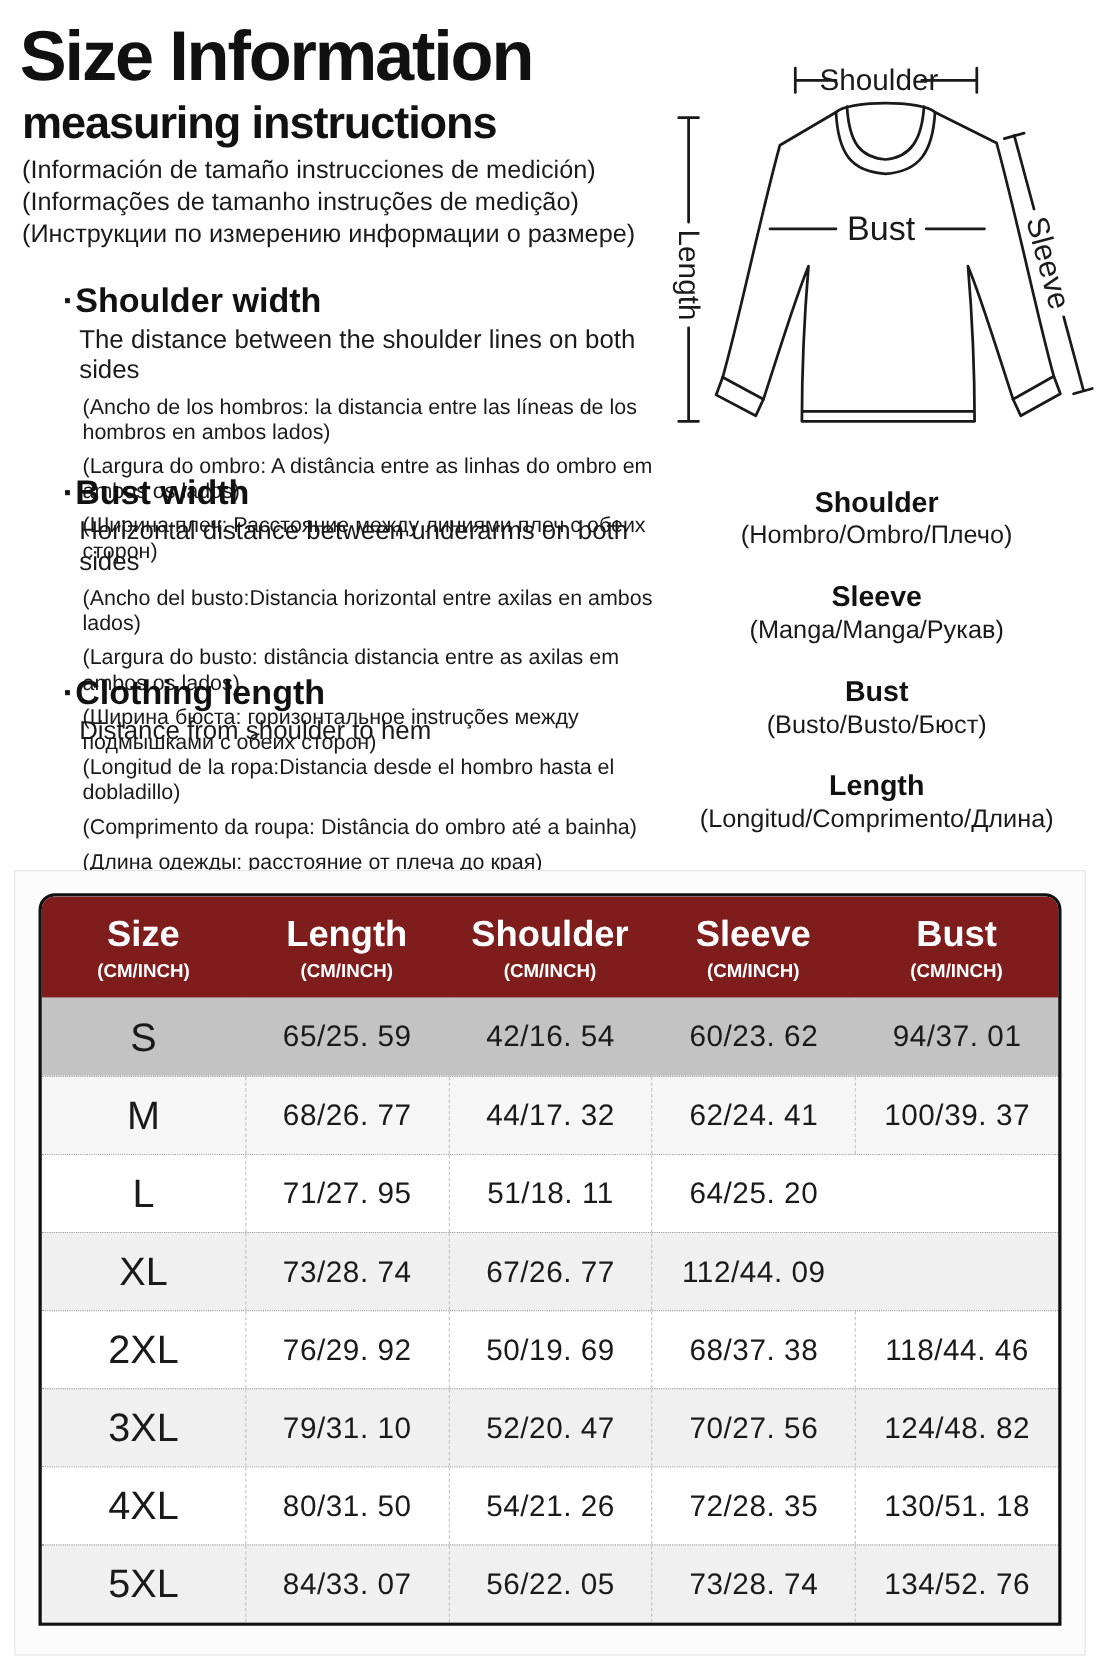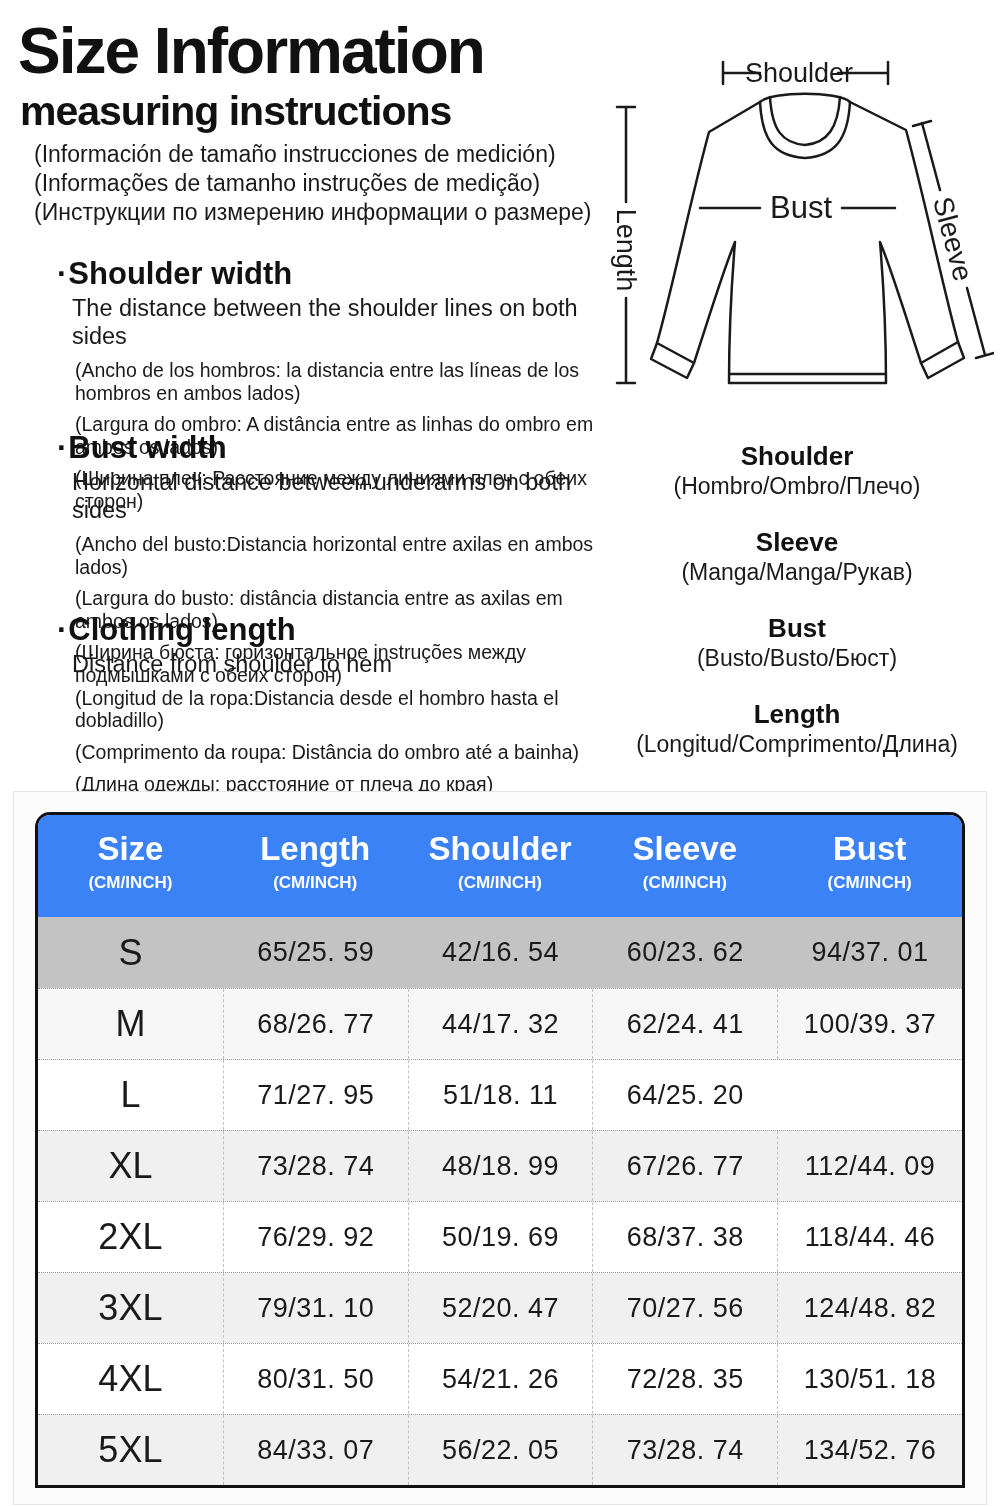--- a/index.html
+++ b/index.html
@@ -5,21 +5,21 @@
   * { margin:0; padding:0; box-sizing:border-box; }
   html,body { width:1000px; height:1506px; background:#ffffff; overflow:hidden;
               font-family:"Liberation Sans", sans-serif; color:#1a1a1a; }
   .stage { position:relative; width:1000px; height:1506px; background:#fff;border-radius:15px; }
 
   
   .left-col { position:absolute; left:0; top:0; width:612px; }
   .title-block { position:absolute; left:18px; top:18px; width:590px; }
   .main-title { font-size:64px; font-weight:700; letter-spacing:-2px; line-height:1.05; color:#111; }
   .sub-title { font-size:41px; font-weight:700; letter-spacing:-1px; line-height:1.1; margin-top:4px; margin-left:2px; color:#111; }
-  .title-trans { font-size:23px; line-height:1.26; margin-top:6px; margin-left:16px; }
+  .title-trans { font-size:23px; line-height:1.26; margin-top:6px; margin-left:2px; }
   .title-trans p { white-space:nowrap; }
 
   .section { position:absolute; left:12px; width:575px;margin-left:45px; }
   .sec-1 { top:256px; } .sec-2 { top:430px; } .sec-3 { top:612px; }
   .sec-head { font-size:31px; font-weight:700; line-height:1.15; color:#111; }
   .sec-bullet { font-size:31px; font-weight:700; margin-right:1px; }
   .sec-desc { font-size:23.5px; line-height:1.2; margin:2px 0 0 15px; }
   .sec-notes { margin:9px 0 0 18px; width:548px; }
   .sec-notes p { font-size:19.5px; line-height:1.16; margin-bottom:9px; }
 
@@ -29,21 +29,21 @@
   .legend { position:absolute; left:0; top:406px; width:394px; text-align:center; }
   .legend-entry { margin-bottom:26px; }
   .legend-term { font-size:26px; font-weight:700; line-height:1.25; color:#111; }
   .legend-trans { font-size:23px; line-height:1.2; }
 
   
   .panel { position:absolute; left:13px; top:791px; width:974px; height:714px;
            background:#fcfcfc; border:1px solid #e3e3e3; }
   .tbl { position:absolute; left:21px; top:20px; width:930px;
          border:3px solid #111; border-radius:15px 15px 0 0; overflow:hidden; background:#fff; }
-  .t-header { display:flex; background:#3b82f6; color:#fff; padding:15px 0 24px 0; }
+  .t-header { display:flex; background:#7f1d1d; color:#fff; padding:15px 0 14px 0; }
   .t-header .th { width:20%; text-align:center; }
   .th-label { font-size:33px; font-weight:700; line-height:1.15; }
   .th-sub { font-size:17px; font-weight:700; line-height:1.2; margin-top:5px; }
   .t-row { display:flex; height:71px; align-items:center; }
   .t-row + .t-row { border-top:1px dotted #9c9c9c; }
   .t-row .td { width:20%; text-align:center; }
   .t-row .td + .td { border-left:1px dashed #c2c2c2; height:100%;
                      display:flex; align-items:center; justify-content:center; }
   .td-size { font-size:36px; font-weight:500; }
   .td-val { font-size:27px; letter-spacing:0.5px; }
@@ -205,21 +205,20 @@
       </div>
       <div class="t-row bg-w">
         <div class="td td-size">L</div>
         <div class="td td-val">71/27. 95</div>
         <div class="td td-val">51/18. 11</div>
         <div class="td td-val">64/25. 20</div>
       </div>
       <div class="t-row bg-alt">
         <div class="td td-size">XL</div>
         <div class="td td-val">73/28. 74</div>
-        <div class="td td-val">48/18. 99</div>
         <div class="td td-val">67/26. 77</div>
         <div class="td td-val">112/44. 09</div>
       </div>
       <div class="t-row bg-w">
         <div class="td td-size">2XL</div>
         <div class="td td-val">76/29. 92</div>
         <div class="td td-val">50/19. 69</div>
         <div class="td td-val">68/37. 38</div>
         <div class="td td-val">118/44. 46</div>
       </div>

